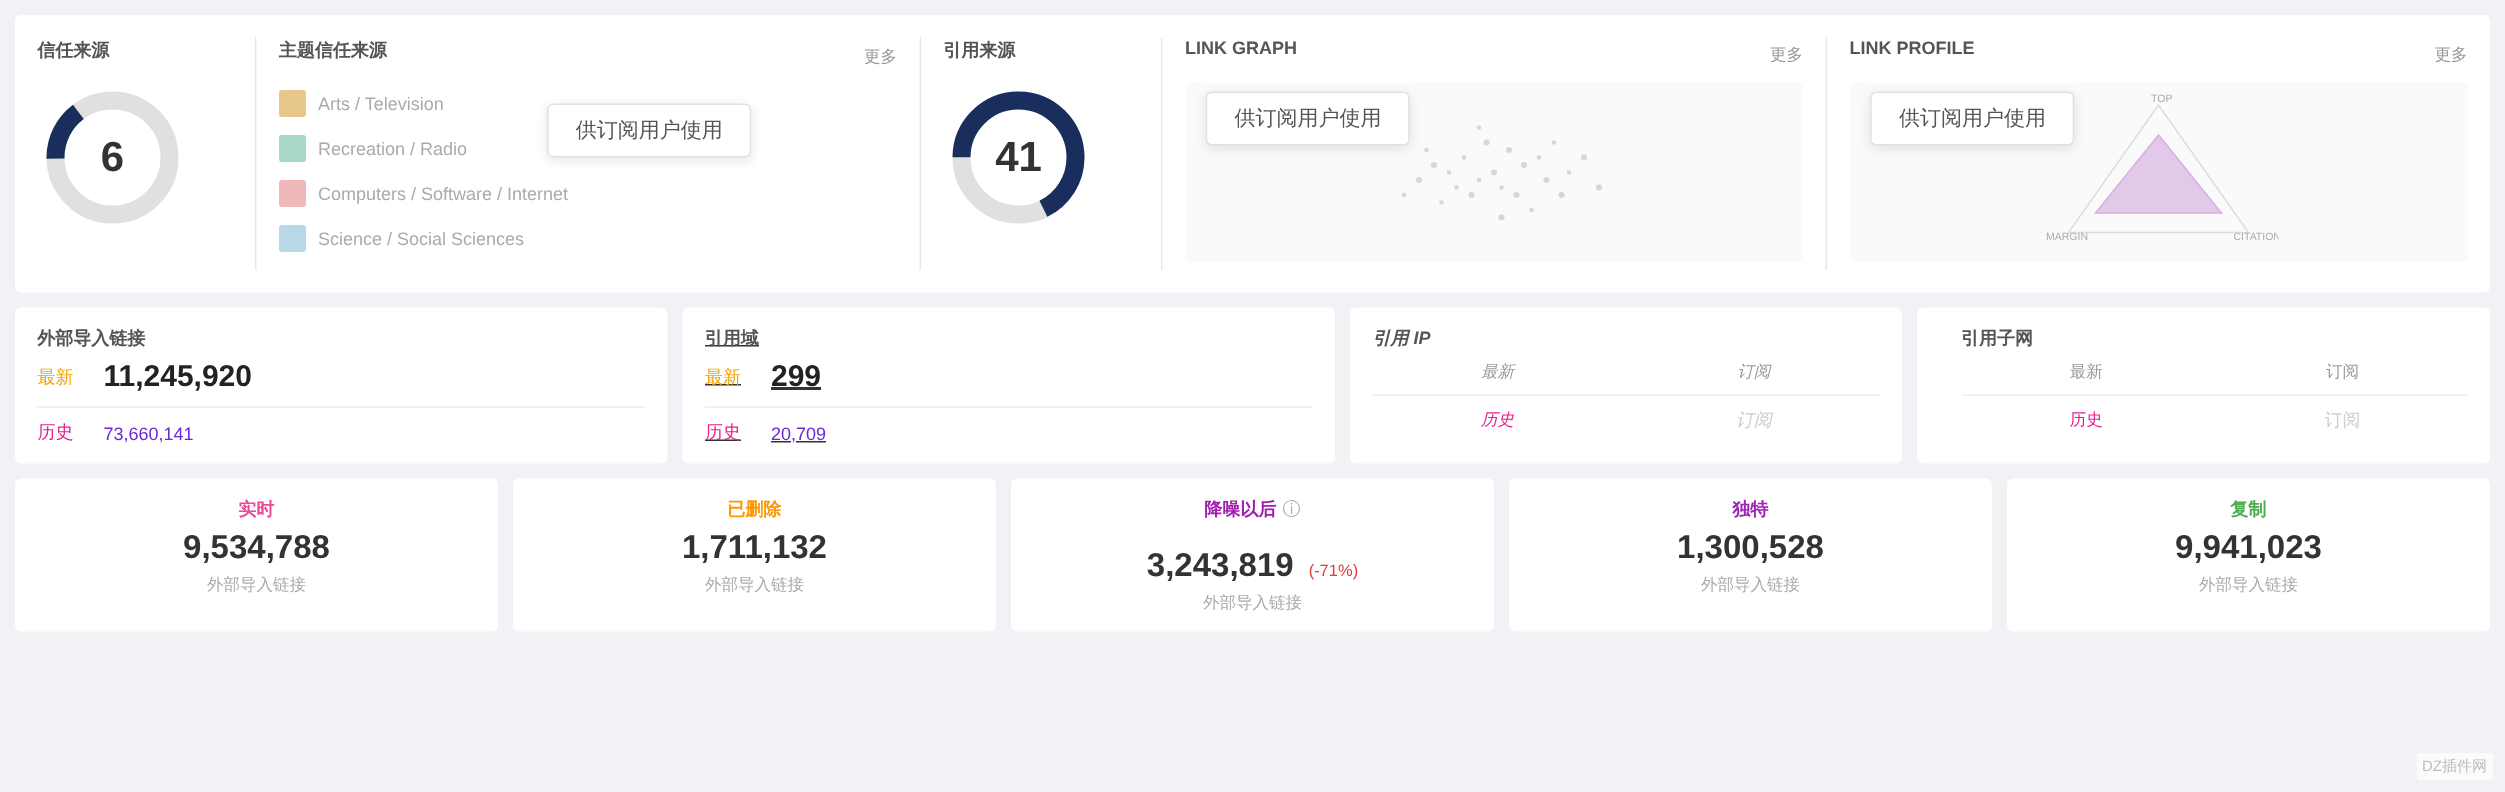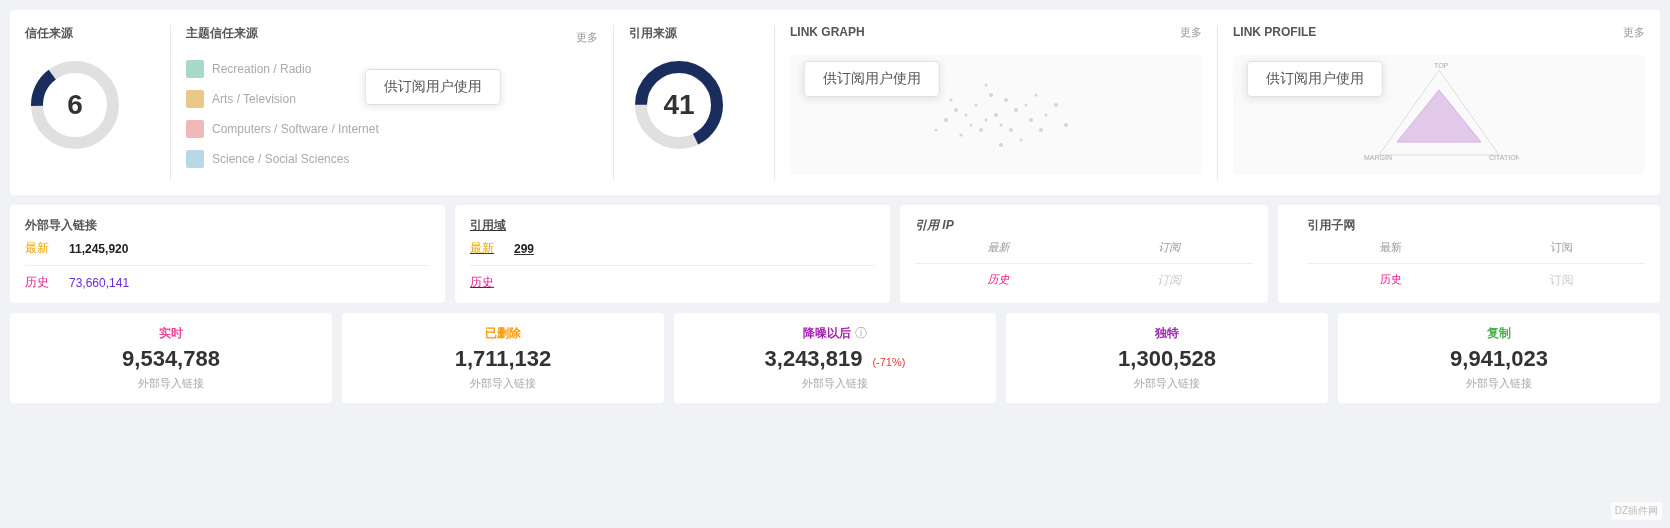--- a/index.html
+++ b/index.html
@@ -129,21 +129,21 @@
 
     
     .link-section {
       flex: 1;
       min-width: 140px;
     }
 
     .link-section .section-header {
       display: flex;
       justify-content: space-between;
-      align-items: flex-start;
+      align-items: center;
       margin-bottom: 8px;
     }
 
     .chart-placeholder {
       width: 100%;
       height: 120px;
       display: flex;
       align-items: center;
       justify-content: center;
       background: #fafafa;
@@ -188,21 +188,21 @@
     .stat-label {
       font-size: 12px;
       color: #f0a500;
     }
 
     .stat-label.pink {
       color: #e91e8c;
     }
 
     .stat-value {
-      font-size: 12px;
+      font-size: 20px;
       font-weight: bold;
       color: #222;
     }
 
     .stat-value-small {
       font-size: 12px;
       color: #6d28d9;
     }
 
     .stat-row-divider {
@@ -341,26 +341,26 @@
 
     <div class="divider-v"></div>
 
     <div class="topic-trust subscriber-overlay">
       <div class="section-header">
         <div class="panel-title">主题信任来源</div>
         <span class="more-link">更多</span>
       </div>
       <ul class="topic-list">
         <li class="topic-item">
+          <div class="topic-color" style="background:#e8c88a;"></div>
+          <span>Arts / Television</span>
+        </li>
+        <li class="topic-item">
           <div class="topic-color" style="background:#a8d8c8;"></div>
           <span>Recreation / Radio</span>
-        </li>
-        <li class="topic-item">
-          <div class="topic-color" style="background:#e8c88a;"></div>
-          <span>Arts / Television</span>
         </li>
         <li class="topic-item">
           <div class="topic-color" style="background:#f0b8b8;"></div>
           <span>Computers / Software / Internet</span>
         </li>
         <li class="topic-item">
           <div class="topic-color" style="background:#b8d8e8;"></div>
           <span>Science / Social Sciences</span>
         </li>
       </ul>
@@ -457,20 +457,21 @@
       </div>
     </div>
 
     <div class="stat-card domains-card">
       <div class="card-title">引用域</div>
       <div class="stat-grid">
         <span class="stat-label">最新</span>
         <span class="stat-value">299</span>
         <div class="stat-row-divider"></div>
         <span class="stat-label pink">历史</span>
+        <span class="stat-value-small">20,709</span>
       </div>
     </div>
 
     <div class="stat-card ref-ip-card">
       <div class="card-title">引用 IP</div>
       <div style="display:grid;grid-template-columns:1fr 1fr;gap:4px;margin-bottom:4px;">
         <span class="sub-label">最新</span>
         <span class="sub-label">订阅</span>
       </div>
       <div style="height:1px;background:#eee;margin:4px 0;"></div>
@@ -507,21 +508,21 @@
       <div class="bc-label orange">已删除</div>
       <div class="bc-value">1,711,132</div>
       <div class="bc-sub">外部导入链接</div>
     </div>
 
     <div class="bottom-card">
       <div style="display:flex;align-items:center;gap:4px;">
         <div class="bc-label teal">降噪以后</div>
         <span style="font-size:12px;color:#aaa;cursor:pointer;">ⓘ</span>
       </div>
-      <div style="display:flex;align-items:baseline;gap:6px;">
+      <div style="display:flex;align-items:baseline;gap:6px;margin-top:12px;">
         <div class="bc-value">3,243,819</div>
         <span class="bc-badge">(-71%)</span>
       </div>
       <div class="bc-sub">外部导入链接</div>
     </div>
 
     <div class="bottom-card">
       <div class="bc-label purple">独特</div>
       <div class="bc-value">1,300,528</div>
       <div class="bc-sub">外部导入链接</div>

